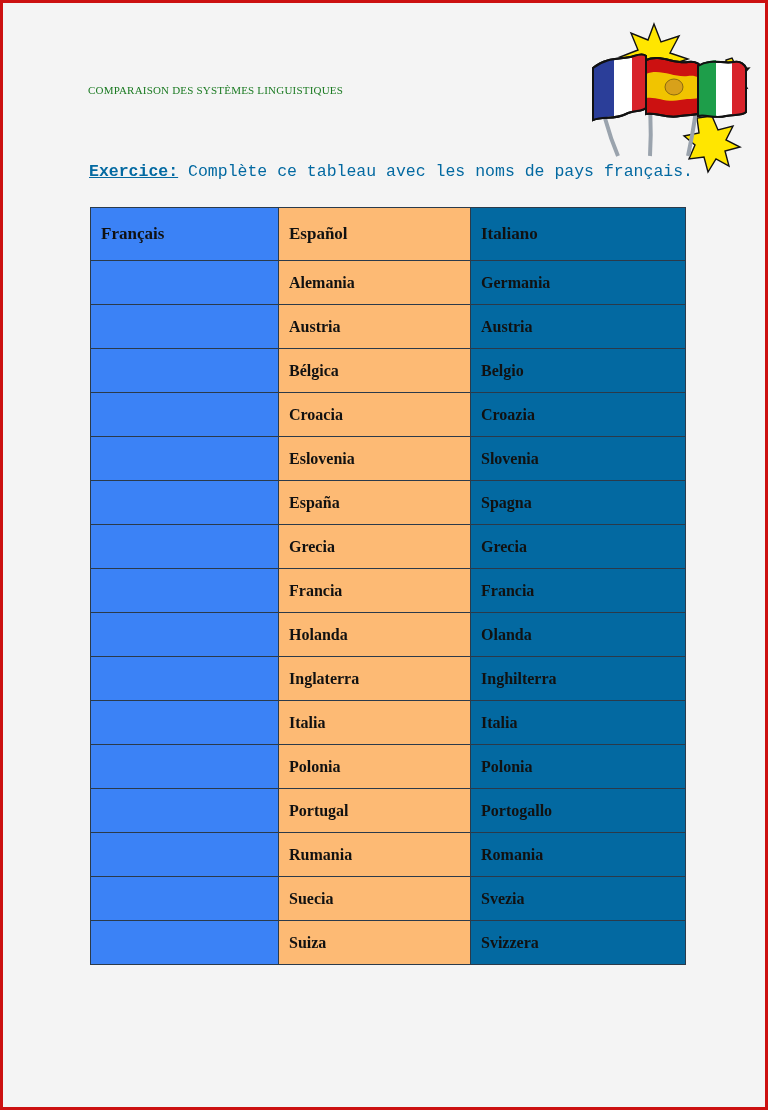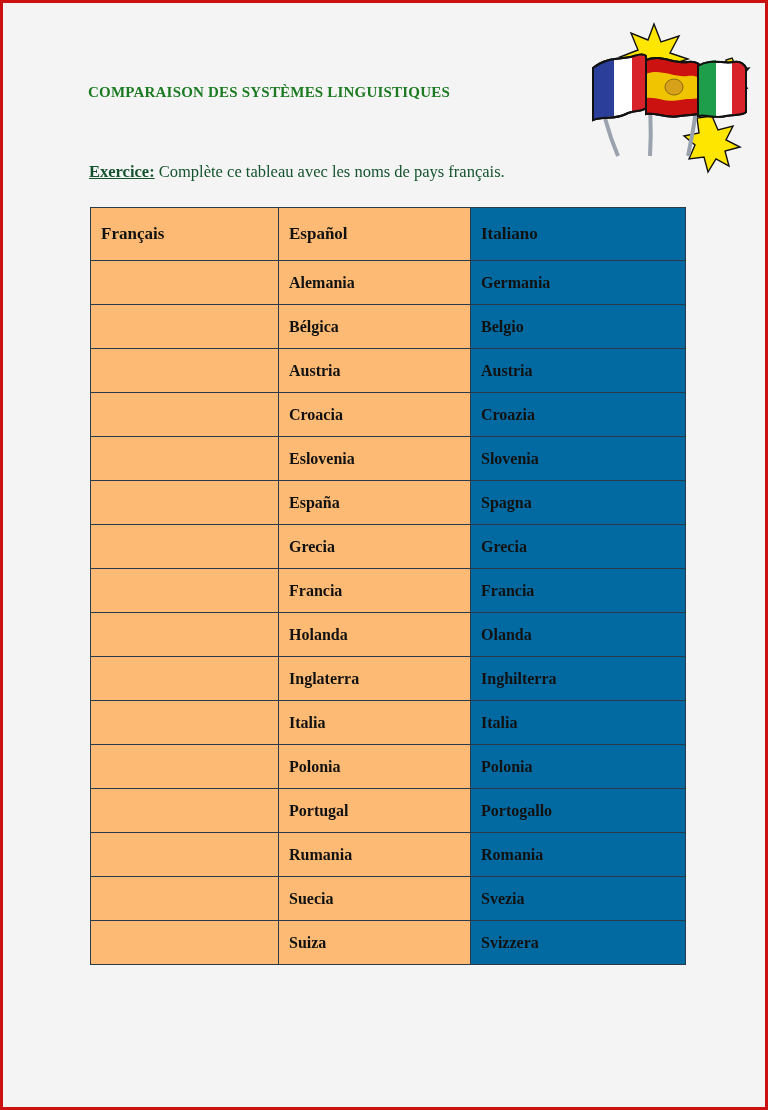--- a/index.html
+++ b/index.html
@@ -39,35 +39,35 @@
     width: 200px;
     height: 160px;
   }
 
   
   .doc-title {
     position: absolute;
     left: 88px;
     top: 84px;
     font-family: "Liberation Serif", serif;
-    font-weight: bold;
-    font-size: 15px;
+    font-weight: normal;
+    font-size: 11px;
     letter-spacing: 0.2px;
     color: #1b7a22;
     white-space: nowrap;
   }
 
   
   .exercise-line {
     position: absolute;
     left: 89px;
     top: 162px;
-    font-family: Liberation Serif, serif;
+    font-family: Liberation Mono, monospace;
     font-size: 16.5px;
-    color: #14532d;
+    color: #0369a1;
     white-space: nowrap;
   }
   .exercise-line .lead {
     font-weight: bold;
     text-decoration: underline;
   }
   .exercise-line .body {
     font-weight: normal;
   }
 
@@ -98,21 +98,21 @@
     font-size: 16px;
     color: #111111;
     text-align: left;
     box-sizing: border-box;
     overflow: hidden;
   }
   table.lang-table th {
     font-size: 17px;
     height: 53px;
   }
-  .col-fr { background: #fdba74; }
+  .col-fr { background: #3b82f6; }
   .col-es { background: #fdba74; }
   .col-it { background: #0369a1; }
 
   
   .watermark {
     position: absolute;
     right: 14px;
     bottom: 12px;
     font-family: "Liberation Sans", sans-serif;
     font-size: 9px;
@@ -187,27 +187,27 @@
       </tr>
     </thead>
     <tbody id="table-body">
         <tr>
           <td class="col-fr"></td>
           <td class="col-es">Alemania</td>
           <td class="col-it">Germania</td>
         </tr>
         <tr>
           <td class="col-fr"></td>
+          <td class="col-es">Austria</td>
+          <td class="col-it">Austria</td>
+        </tr>
+        <tr>
+          <td class="col-fr"></td>
           <td class="col-es">Bélgica</td>
           <td class="col-it">Belgio</td>
-        </tr>
-        <tr>
-          <td class="col-fr"></td>
-          <td class="col-es">Austria</td>
-          <td class="col-it">Austria</td>
         </tr>
         <tr>
           <td class="col-fr"></td>
           <td class="col-es">Croacia</td>
           <td class="col-it">Croazia</td>
         </tr>
         <tr>
           <td class="col-fr"></td>
           <td class="col-es">Eslovenia</td>
           <td class="col-it">Slovenia</td>

